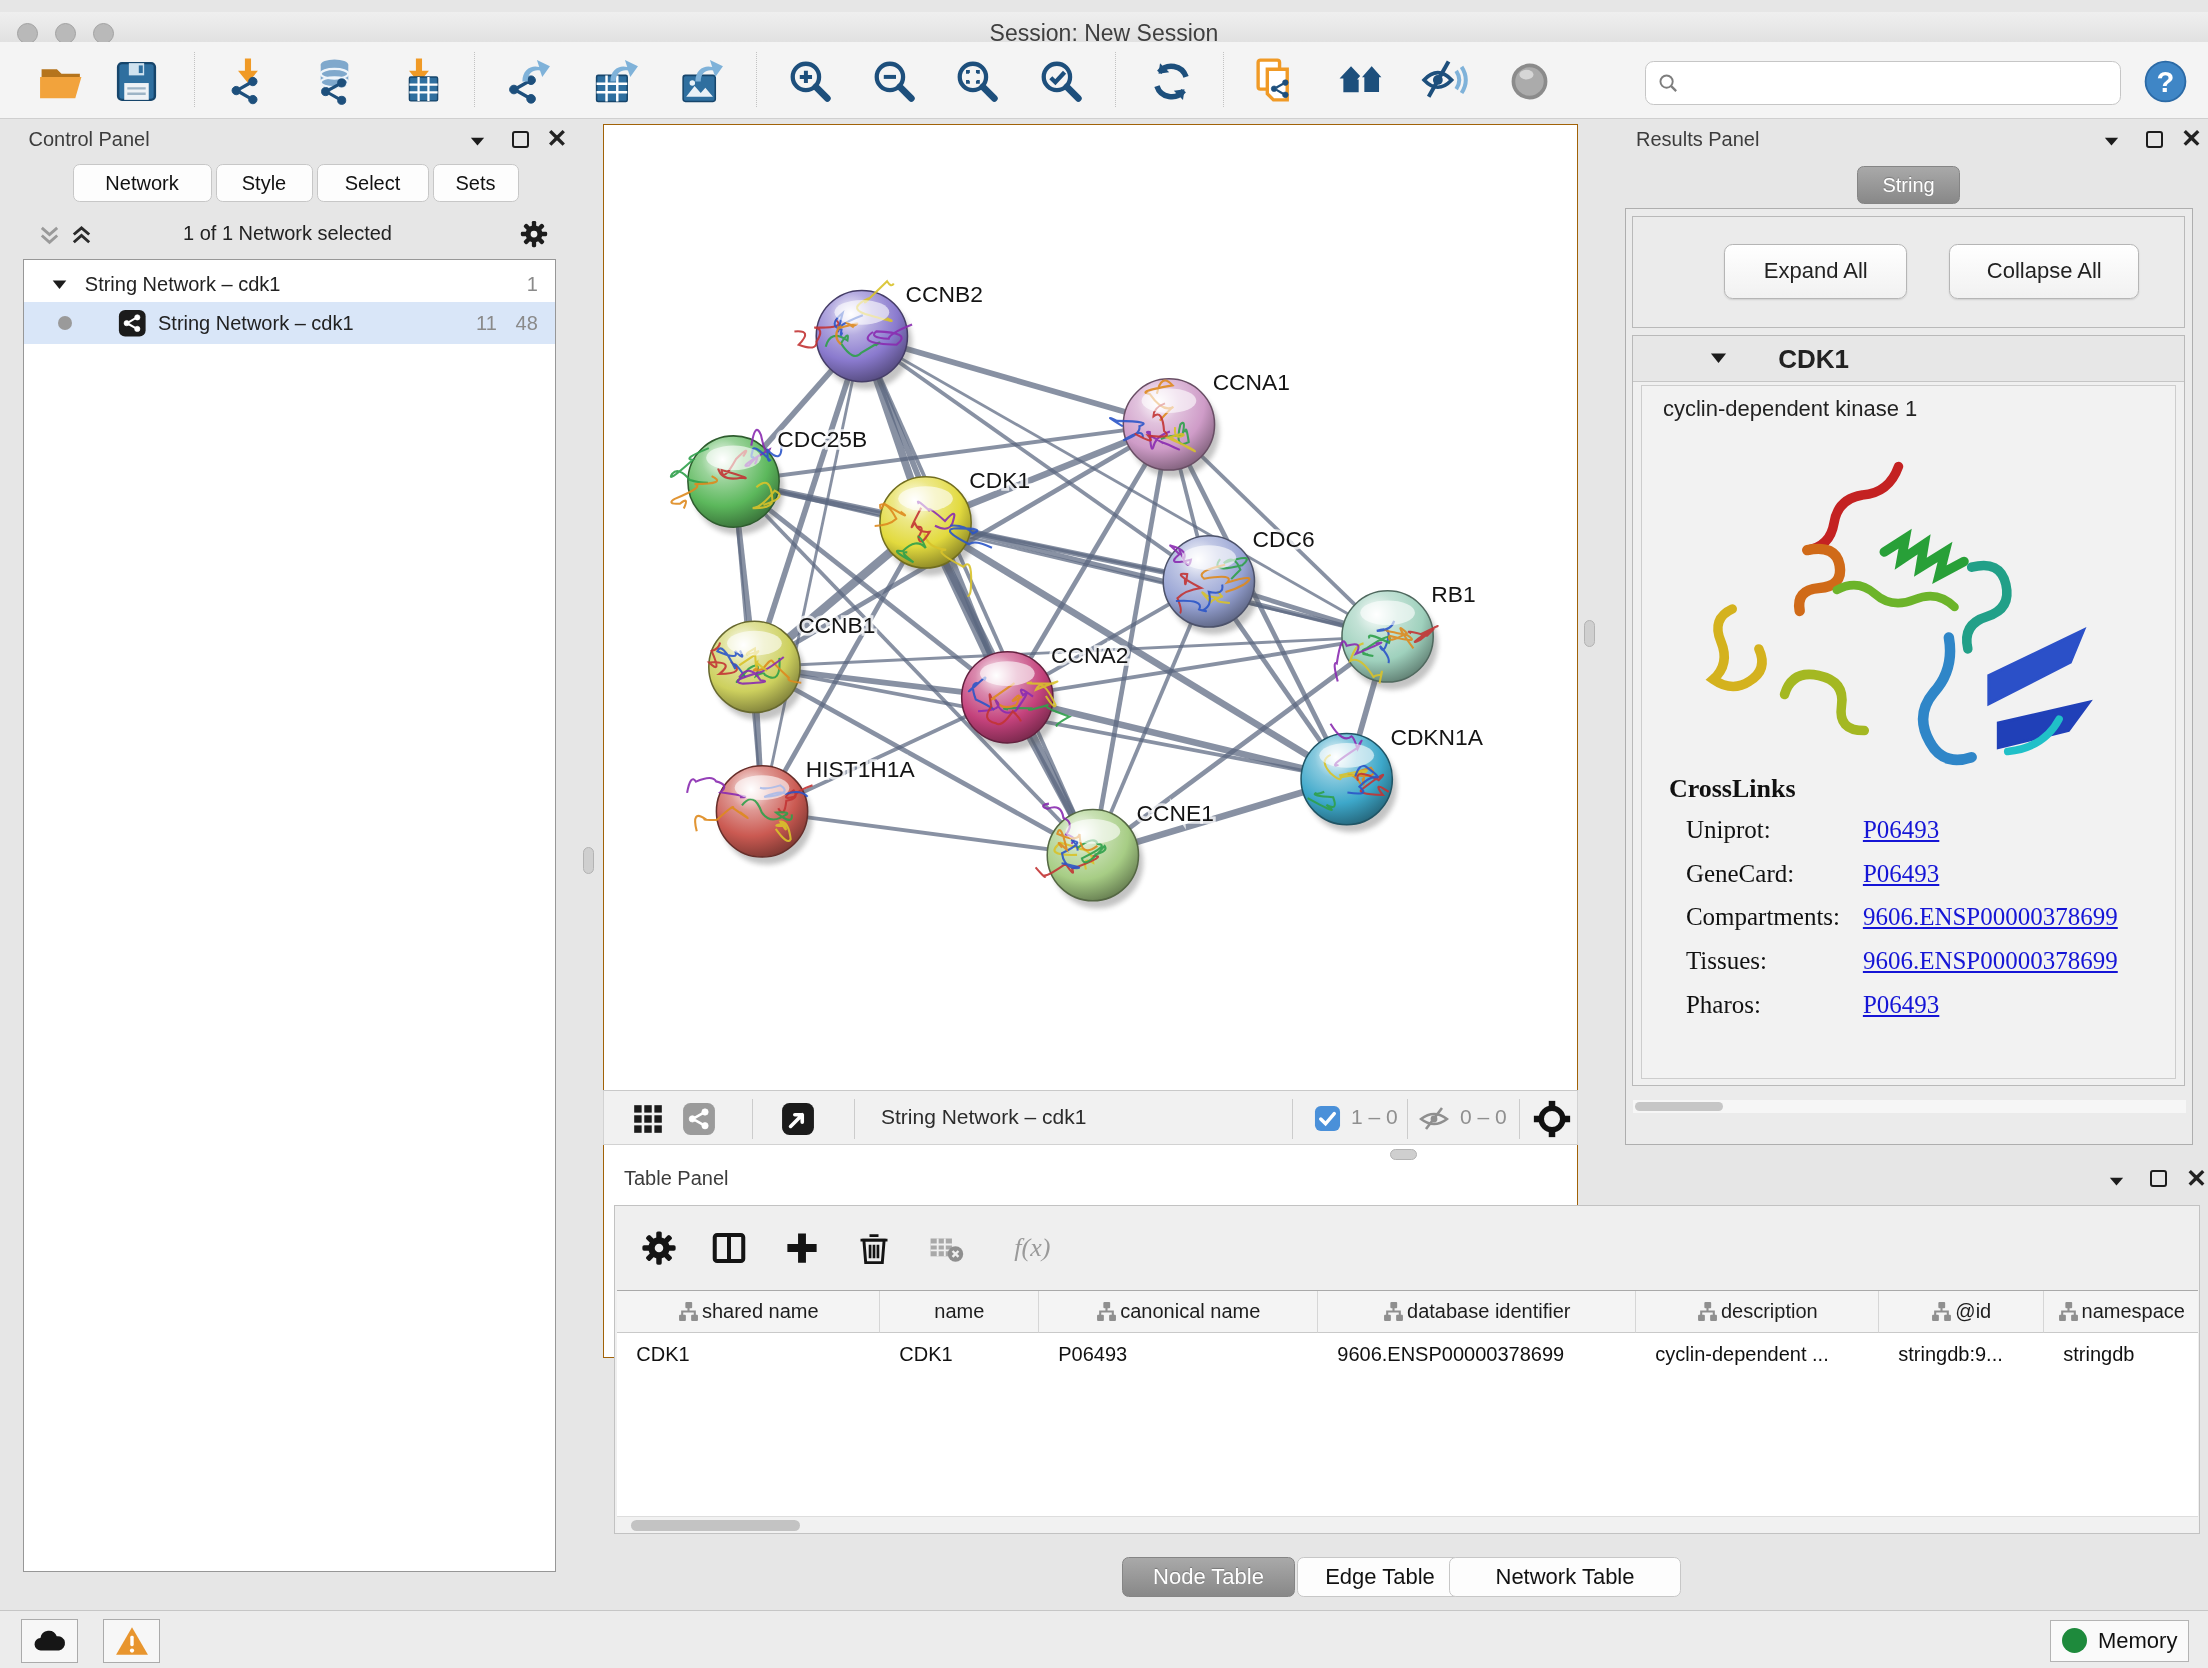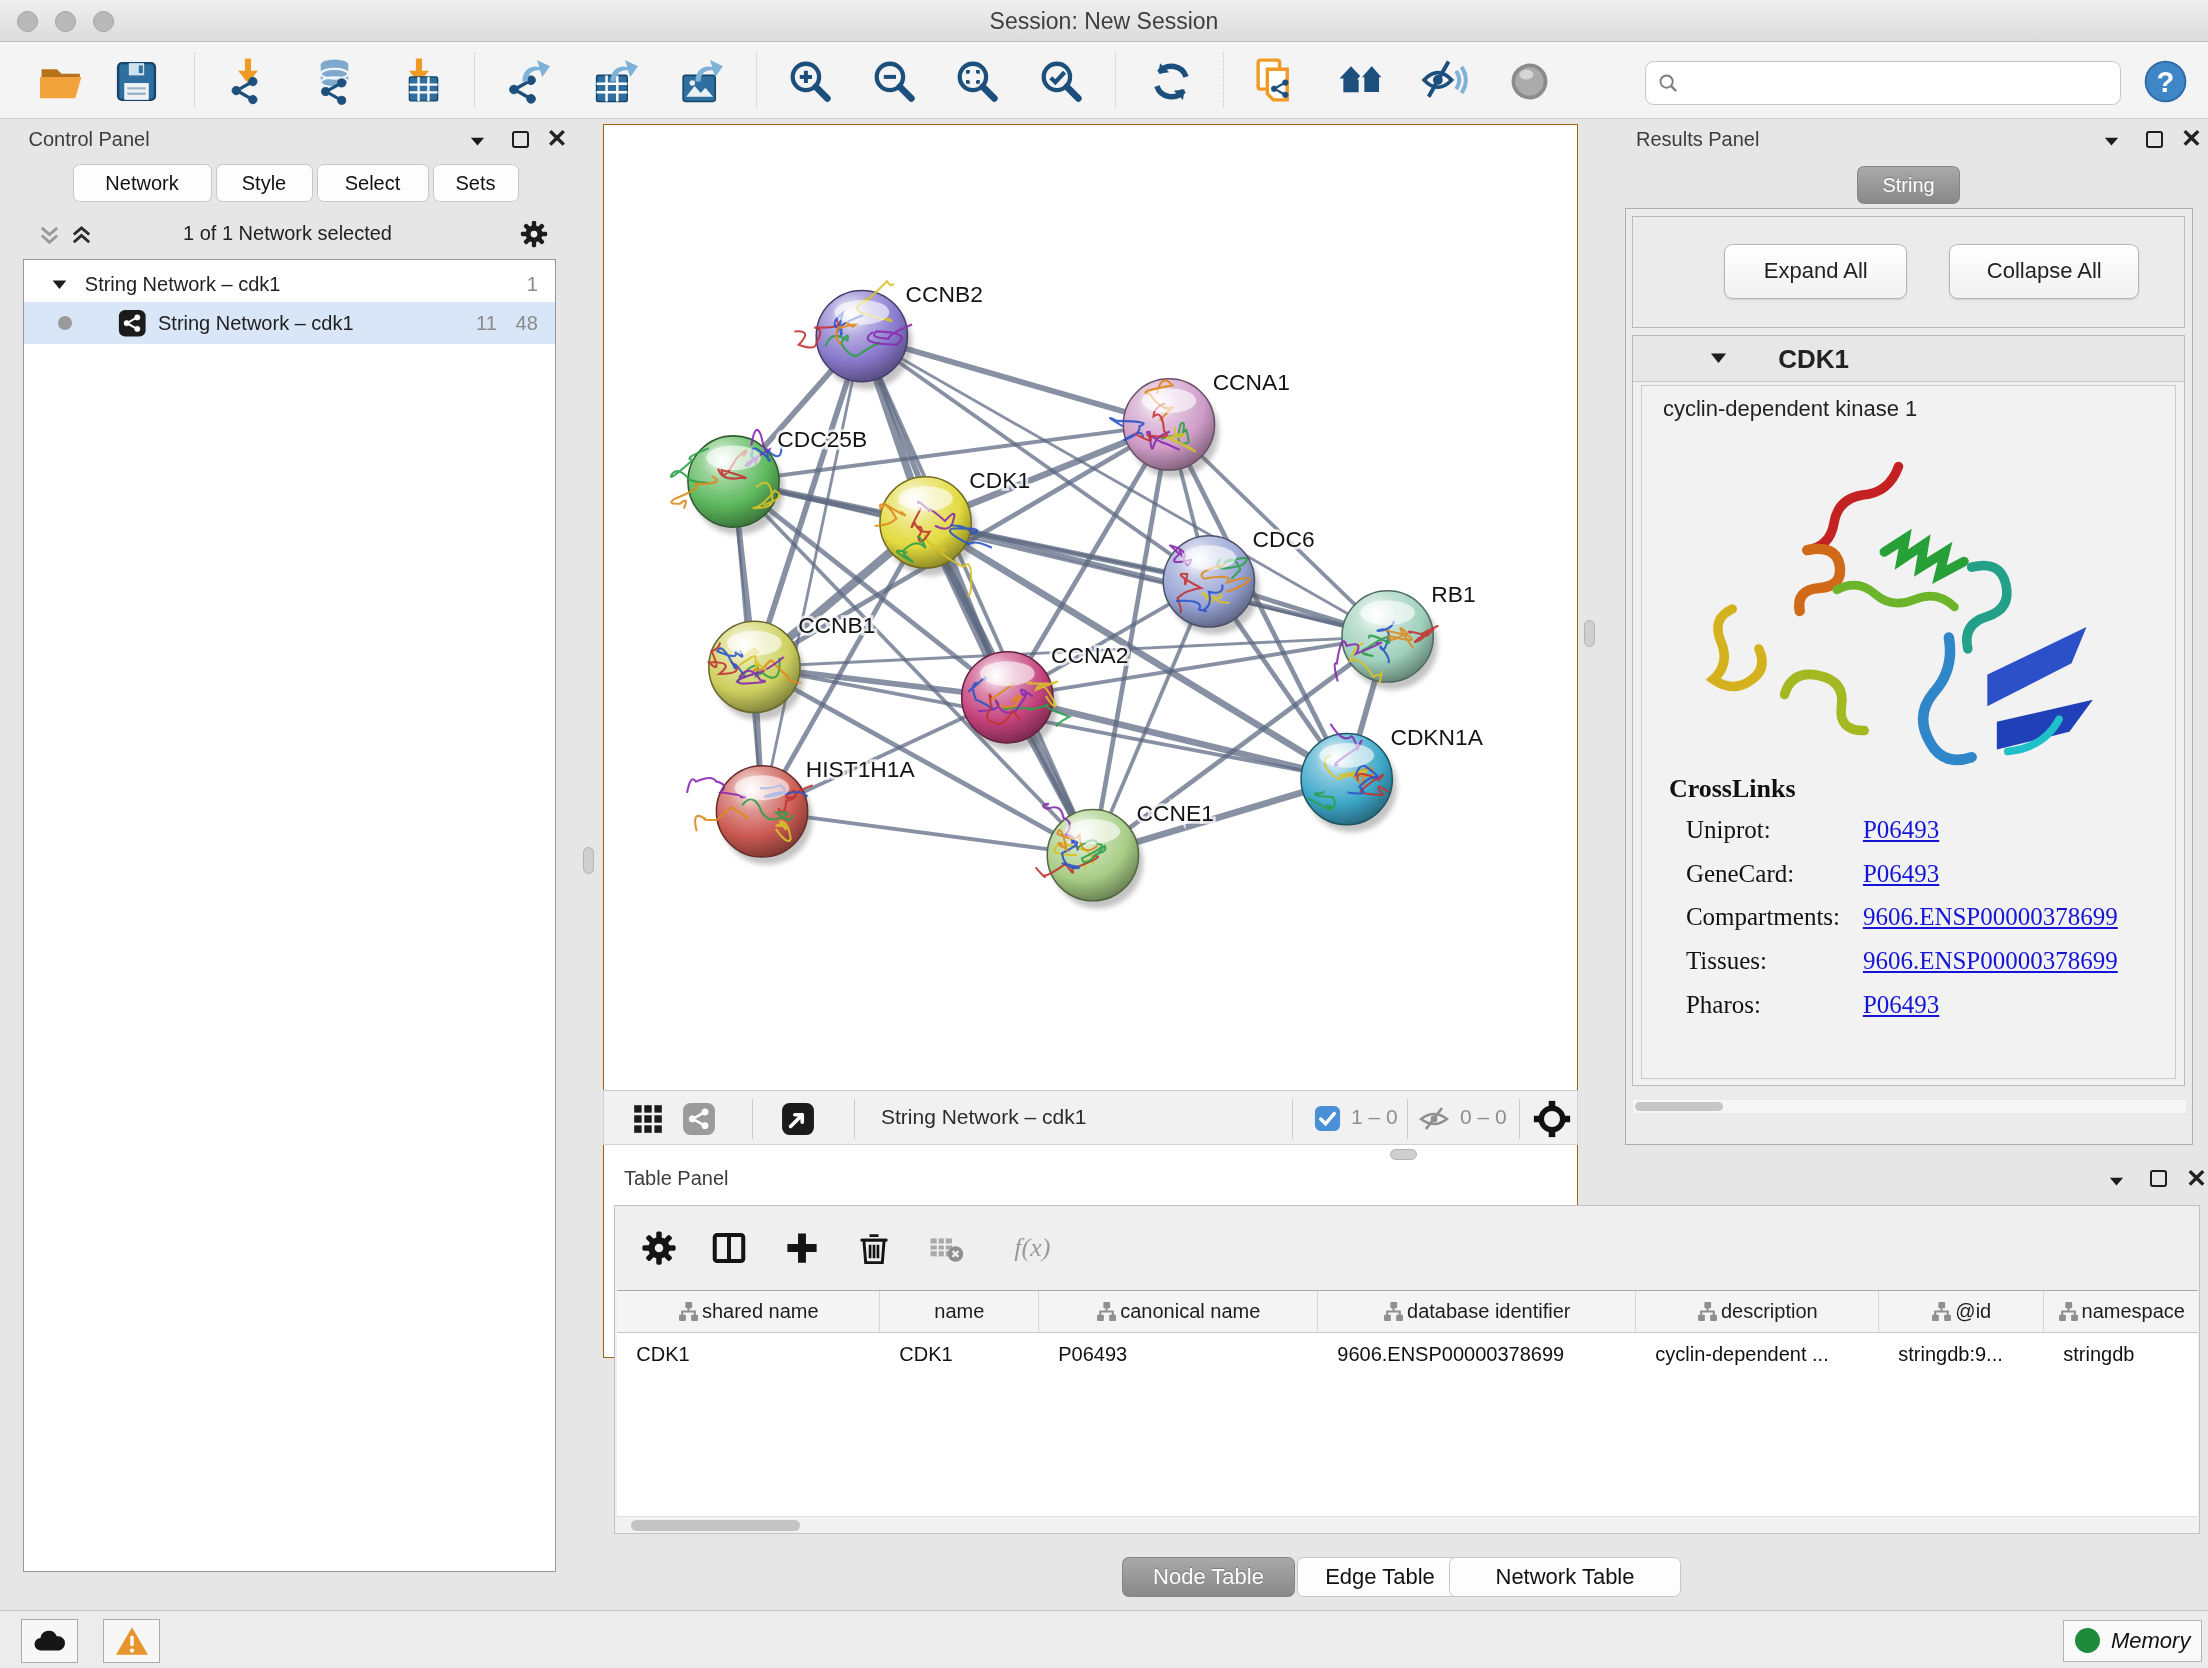--- a/index.html
+++ b/index.html
@@ -1,21 +1,21 @@
 <!DOCTYPE html>
 <html style="font-size:15px"><head>
 <meta charset="utf-8">
 <style>
   * { margin:0; padding:0; box-sizing:border-box; }
   html,body { width:2208px; height:1668px; overflow:hidden; background:#e6e6e6;
     font-family:"Liberation Sans", sans-serif; color:#222; }
   .abs { position:absolute; }
 
   
-  #titlebar { left:0; top:0; width:2208px; height:42px;
+  #titlebar { left:0; top:12px; width:2208px; height:42px;
     background:linear-gradient(#efefef,#dcdcdc); border-bottom:1px solid #bdbdbd; }
   .tlight { position:absolute; top:10.5px; width:21px; height:21px; border-radius:50%;
     background:#b9b9b9; border:1px solid #a2a2a2; }
   #win-title { position:absolute; top:7.6px; width:100%; text-align:center;
     font-size:23px; color:#3f3f3f; }
 
   
   #toolbar { left:0; top:42px; width:2208px; height:77px; background:#f4f4f4;
     border-bottom:1px solid #cfcfcf; }
   .tbtn { position:absolute; top:9.5px; width:59px; height:59px; display:flex;
@@ -97,23 +97,23 @@
     background:#f1f1f1; border-top:1px solid #ddd; }
   #tp-hthumb { position:absolute; left:13.3px; top:2.9px; width:169px; height:11.4px;
     background:#c3c3c3; border-radius:5.7px; }
   #tp-tabs .tab { height:40px; font-size:22px; }
 
   
   #status-bar { left:0; top:1610px; width:2208px; height:58px; background:#ececec;
     border-top:1px solid #c6c6c6; }
   .sb-btn { position:absolute; top:7.6px; width:57px; height:44px; background:#f7f7f7;
     border:1.9px solid #ababab; display:flex; align-items:center; justify-content:center; }
-  #memory-btn { position:absolute; right:6px; top:8.6px; width:139px; height:42px;
+  #memory-btn { position:absolute; right:19px; top:8.6px; width:139px; height:42px;
     background:#fafafa; border:1.9px solid #b4b4b4; display:flex; align-items:center;
-    justify-content:center; gap:11.4px; font-size:22px; color:#111;font-style:italic; }
+    justify-content:center; gap:11.4px; font-size:22px; color:#111; }
   #memory-dot { width:25px; height:25px; border-radius:50%; background:#1e8a3c; }
 
   .knob { position:absolute; background:#cfcfcf; border:1px solid #b3b3b3;
     border-radius:7.6px; }
 </style>
 </head>
 <body>
 
 <svg width="0" height="0" style="position:absolute">
   <defs>

